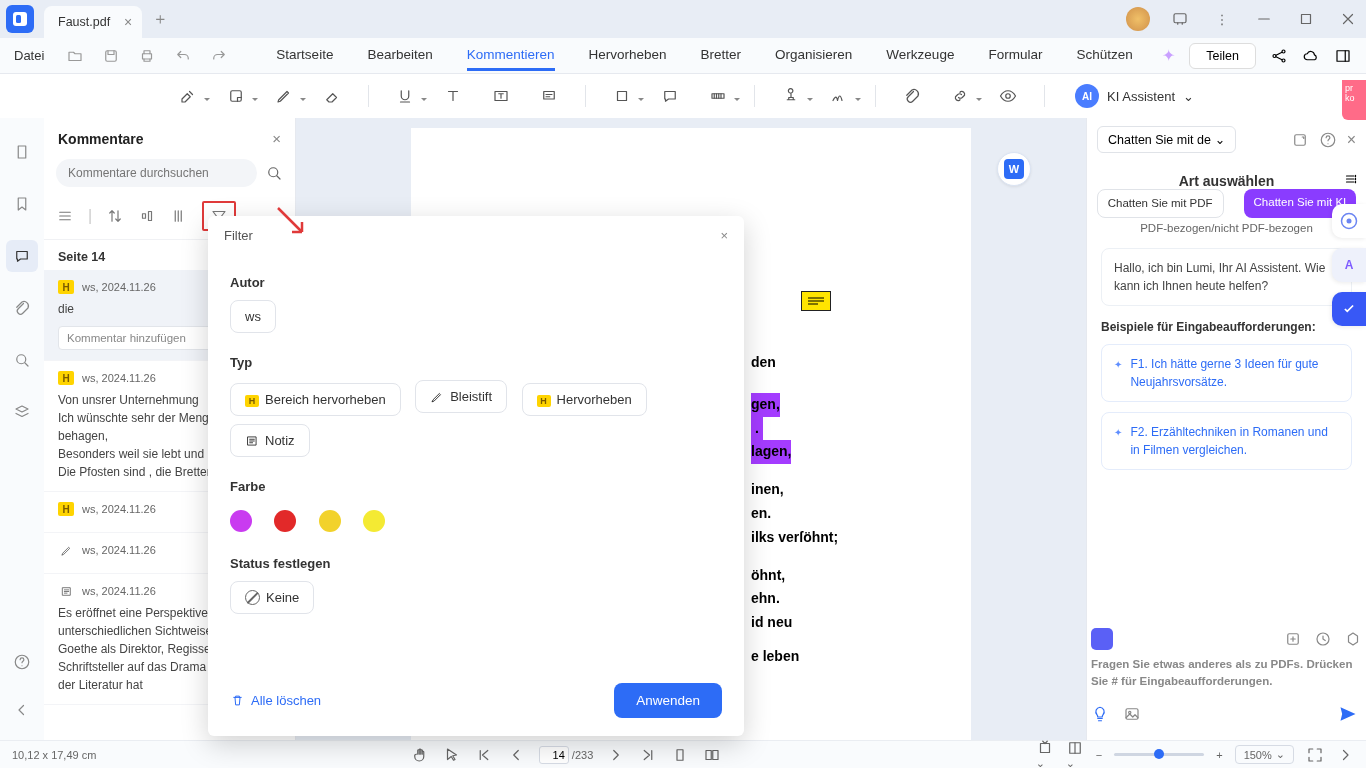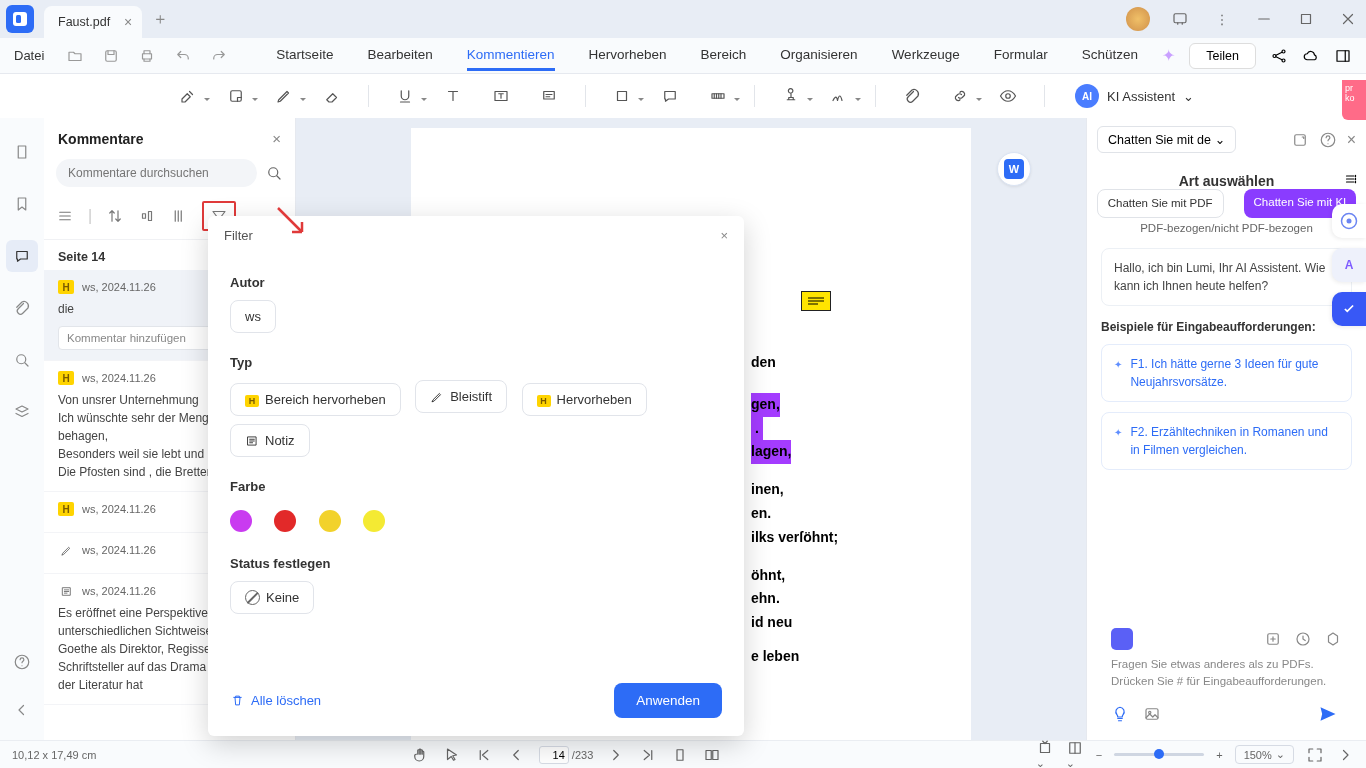--- a/index.html
+++ b/index.html
@@ -87,21 +87,21 @@
 .ai-title { text-align: center; font-size: 14px; font-weight: 600; margin: 12px 0 0; color: #333;}
 .ai-tabs { display: flex; justify-content: center; gap: 20px; margin-bottom: 4px;}
 .ai-tab { font-size: 11.5px; padding: 6px 10px; border-radius: 8px; text-align: center; cursor: pointer; line-height: 1.3;}
 .ai-tab.light { background: #fff; border: 1px solid #e0e3e8; color: #333; }
 .ai-tab.violet { background: #8a3cff; color: #fff; }
 .ai-sub { text-align: center; font-size: 11.5px; color: #666; margin-bottom: 14px;}
 .ai-greet { margin: 0 14px 14px; border: 1px solid #ecf0f5; border-radius: 8px; padding: 10px 12px; font-size: 12px; color: #444; line-height: 1.5;}
 .ai-ex-title { font-size: 12px; font-weight: 600; margin: 0 14px 10px; color: #333;}
 .ai-ex { margin: 0 14px 10px; border: 1px solid #e4ecfb; border-radius: 8px; padding: 10px 12px; font-size: 12px; color: #2d6cf6; display: flex; gap: 8px; line-height: 1.5; cursor: pointer;}
 .ai-ex .spark { color: #5f8eff; font-size: 10px; margin-top: 2px;}
-.ai-foot { margin-top: auto; padding: 8px 24px 12px; }
+.ai-foot { margin-top: auto; padding: 8px 4px 12px; font-weight: bold; }
 .ai-foot-row { display: flex; align-items: center; gap: 12px; color: #888; margin-bottom: 6px;}
 .ai-foot-row .sq { width: 22px; height: 22px; border-radius: 5px; background: #5a60f6; }
 .ai-hint { font-size: 11.5px; color: #888; line-height: 1.5; margin-bottom: 10px;}
 .ai-foot-bottom { display: flex; align-items: center; justify-content: space-between; }
 .ai-foot-bottom .l { display: flex; gap: 14px; color: #888;}
 .send-btn { width: 28px; height: 28px; color: #2d6cf6; display: flex; align-items: center; justify-content: center; cursor: pointer;}
 
 
 .right-bubbles { position: absolute; right: 0; top: 164px; display: flex; flex-direction: column; gap: 10px; align-items: flex-end; }
 .rb { width: 34px; height: 34px; background: #fff; border-radius: 10px 0 0 10px; box-shadow: -1px 1px 4px rgba(0,0,0,0.08); display: flex; align-items: center; justify-content: center;}
@@ -205,21 +205,21 @@
   <span class="menu-icon-btn">
       <svg class="ico" viewBox="0 0 24 24">
         <path d="M15 14l4-4-4-4M19 10h-9a5 5 0 00-5 5v1"></path>
       </svg>
     </span>
   <div class="menu-items">
     <span class="menu-item">Startseite</span>
     <span class="menu-item">Bearbeiten</span>
     <span class="menu-item active">Kommentieren</span>
     <span class="menu-item">Hervorheben</span>
-    <span class="menu-item">Bereich</span>
+    <span class="menu-item">Bretter</span>
     <span class="menu-item">Organisieren</span>
     <span class="menu-item">Werkzeuge</span>
     <span class="menu-item">Formular</span>
     <span class="menu-item">Schützen</span>
   </div>
   <div class="menubar-right">
     <span style="color:#c9a0ff;">✦</span>
     <button class="share-btn">Teilen</button>
     <span>
         <svg class="ico" viewBox="0 0 24 24">

